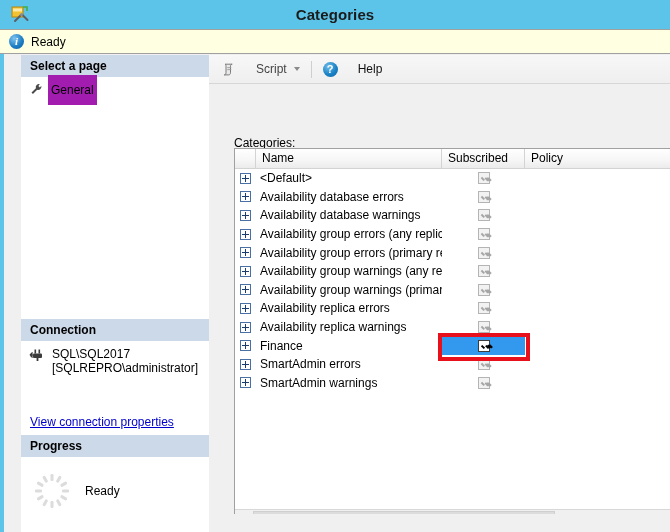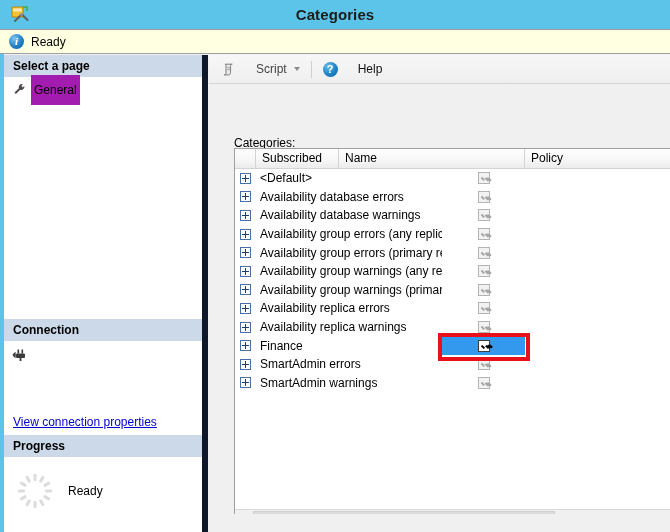--- a/index.html
+++ b/index.html
@@ -84,21 +84,21 @@
   }
   .infobar-text {
     margin-left: 7px;
     font-size: 12px;
     color: #000;
   }
 
   
   .leftpane {
     position: absolute;
-    left: 0;
+    left: 17px;
     top: 55px;
     width: 204px;
     height: 477px;
     background: #ffffff;
     box-sizing: border-box;
     border-right: 6px solid #0f172a;
   }
   .section-header {
     background: #ccd9e8;
     font-weight: bold;
@@ -473,20 +473,24 @@
 
     <div class="section-header">Connection</div>
     <div class="connection-body">
       <svg class="plug-icon" viewBox="0 0 17 17">
         <rect x="5.5" y="1.5" width="1.6" height="4" fill="#3b3b3b"></rect>
         <rect x="9.5" y="1.5" width="1.6" height="4" fill="#3b3b3b"></rect>
         <rect x="4" y="5.5" width="9" height="4.5" rx="1" fill="#3b3b3b"></rect>
         <rect x="7.6" y="10" width="1.8" height="3" fill="#3b3b3b"></rect>
         <path d="M1 7 L3.6 4.6 M1 7 L3.6 9.4 M1 7 L4 7" stroke="#3b3b3b" stroke-width="1.4" fill="none"></path>
       </svg>
+      <div class="conn-lines">
+        <div>SQL\SQL2017</div>
+        <div>[SQLREPRO\administrator]</div>
+      </div>
     </div>
     <div class="conn-link-wrap">
       <span class="conn-link">View connection properties</span>
     </div>
 
     <div class="section-header">Progress</div>
     <div class="progress-body">
       <svg class="spinner" viewBox="0 0 40 40">
         <g fill="#dcdcdc">
           <rect x="18.4" y="2" width="3.2" height="7.5" rx="1.4"></rect>
@@ -525,22 +529,22 @@
         <span class="tb-label tb-label-dark">Help</span>
       </div>
     </div>
 
     <div class="panel-body">
       <div class="field-label">Categories:</div>
 
       <div class="grid">
         <div class="grid-head">
           <div class="gh gh-expand"></div>
+          <div class="gh gh-name">Name</div>
           <div class="gh gh-sub">Subscribed</div>
-          <div class="gh gh-name">Name</div>
           <div class="gh gh-policy">Policy</div>
         </div>
 
         <div class="grid-rows">
 
           <div class="grow">
             <div class="cell-expand">
                 <div class="plusbox"></div>
               </div>
             <div class="cell-name">&lt;Default&gt;</div>

